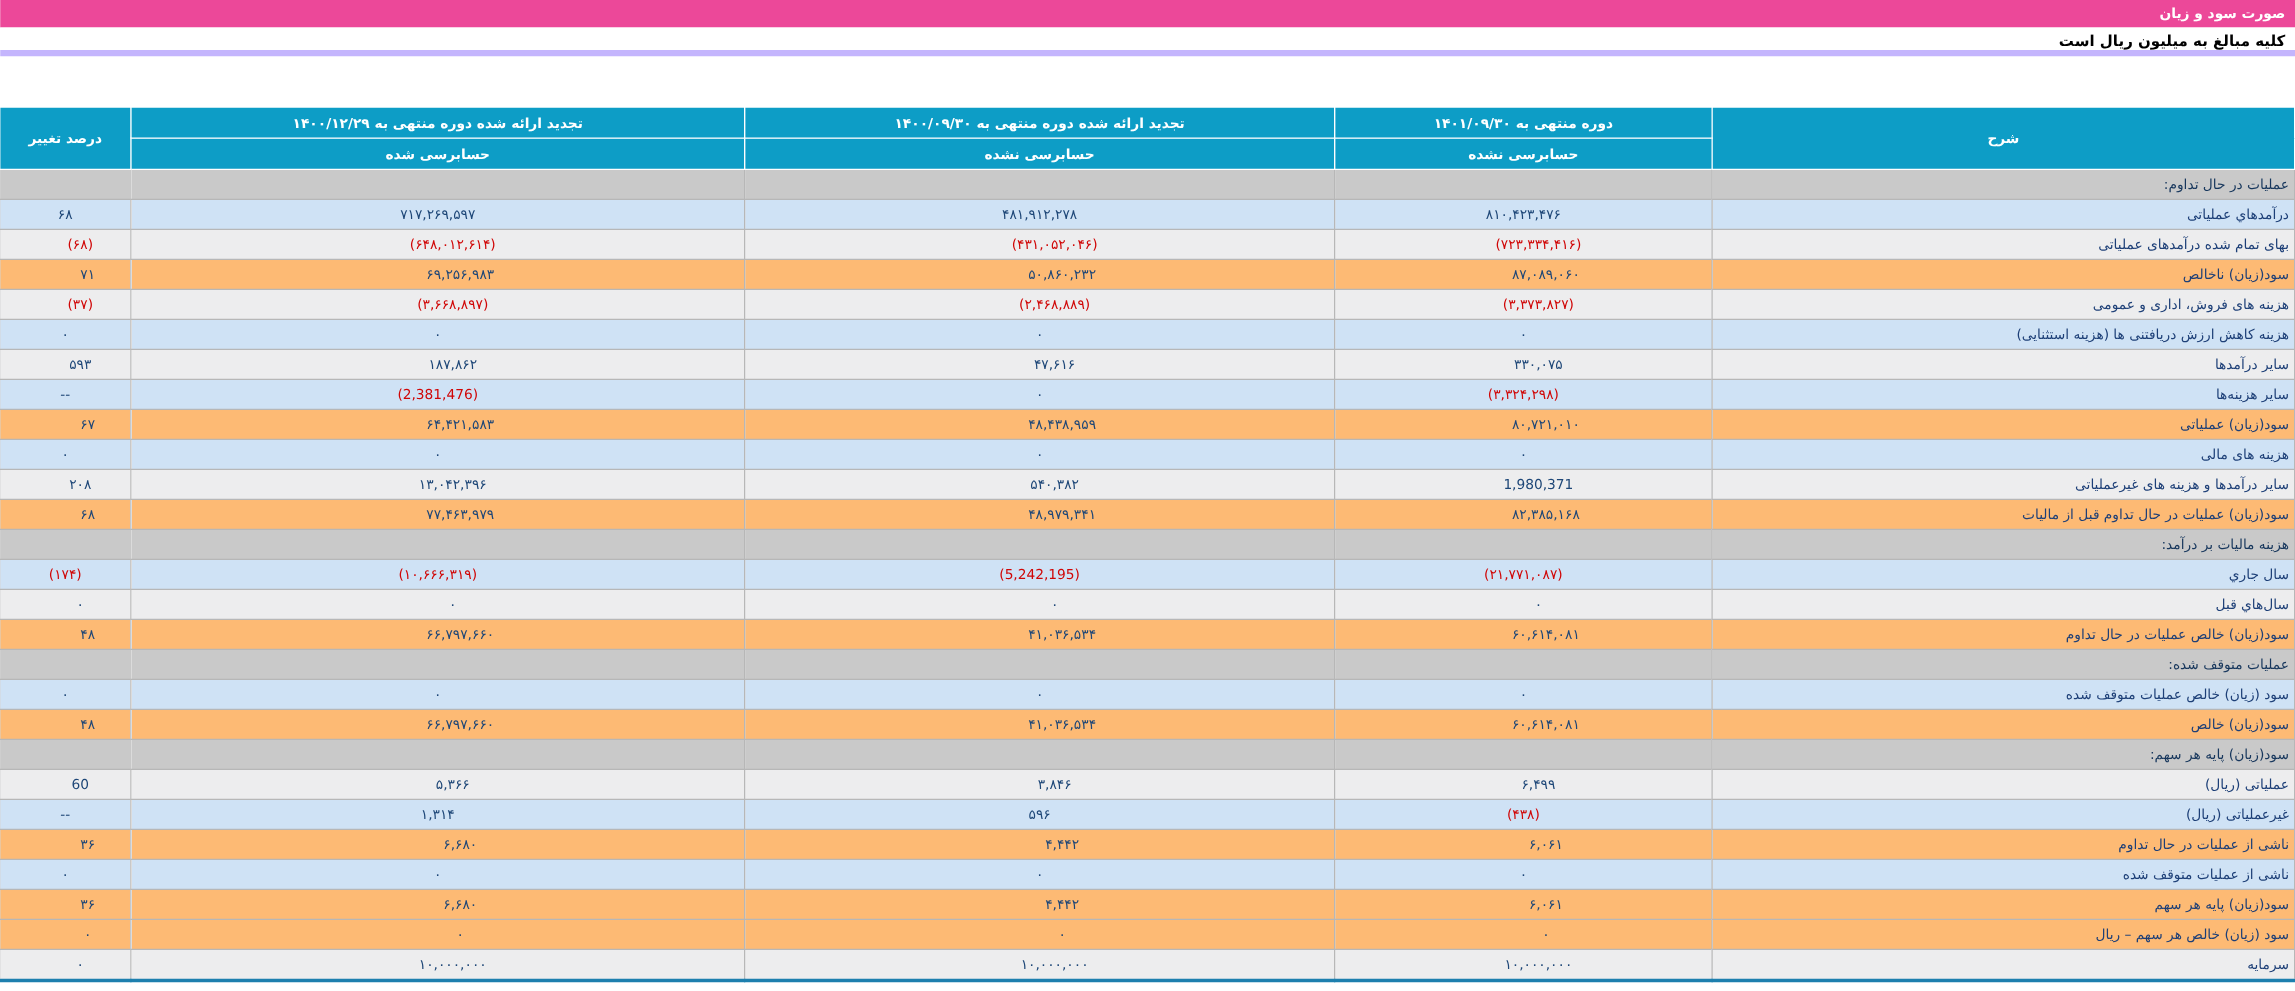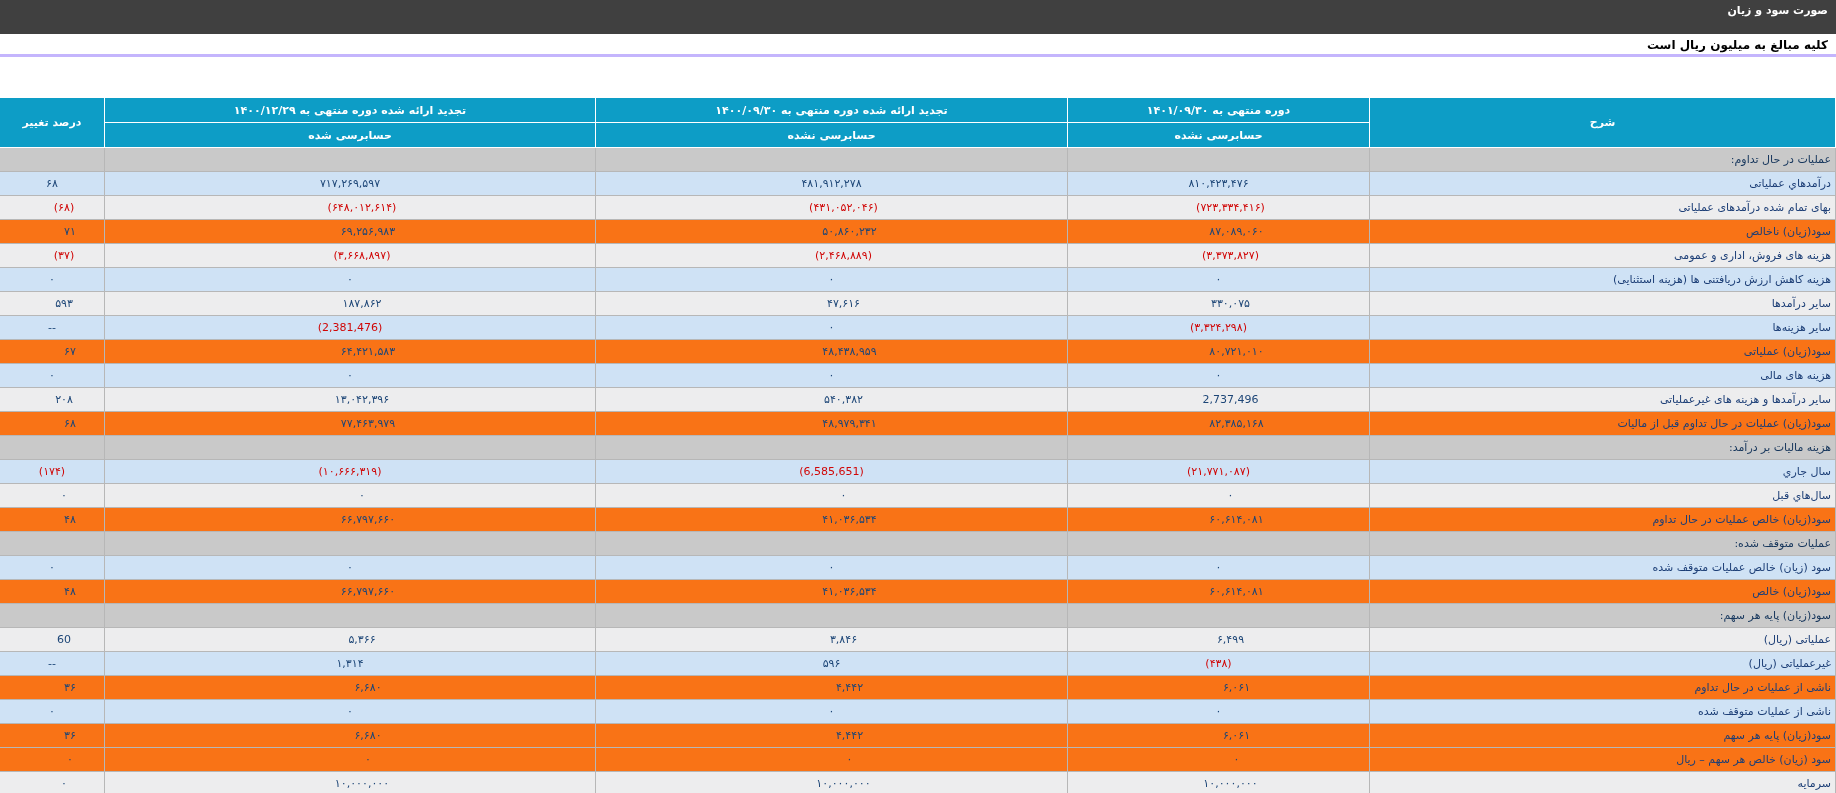--- a/index.html
+++ b/index.html
@@ -1,38 +1,38 @@
 <!DOCTYPE html>
 <html lang="fa" dir="rtl"><head>
 <meta charset="utf-8">
 <style>
   html,body{margin:0;padding:0;background:#fff;}
   body{width:1836px;font-family:"DejaVu Sans",sans-serif;-webkit-font-smoothing:antialiased;}
 
-  .title-bar{height:34px;line-height:22px;background:#404040;color:#fff;
+  .title-bar{height:22px;line-height:22px;background:#ec4899;color:#fff;
     font-size:11px;font-weight:bold;padding:0 8px;box-sizing:border-box;}
   .subtitle-bar{height:23px;line-height:23px;background:#fff;color:#000;
     font-size:12px;font-weight:bold;padding:0 8px;box-sizing:border-box;
-    border-bottom:3px solid #c4b5fd;}
+    border-bottom:5px solid #c4b5fd;}
   .spacer{height:40px;}
 
   table.fin{width:1836px;border-collapse:collapse;table-layout:fixed;
     border-bottom:3px solid #1d7fae;}
   table.fin th{background:#0d9dc6;color:#fff;font-size:11px;font-weight:bold;
     border:1px solid #ffffff;height:24px;padding:0 4px;text-align:center;}
   table.fin td{border:1px solid #b7b7b7;height:23px;font-size:11px;
     padding:0 4px;overflow:hidden;white-space:nowrap;}
   td.label{text-align:right;color:#1d3f77;}
   td.val{text-align:center;color:#1d4677;}
   td.val.neg{color:#d00606;}
   tr.section td{background:#c9c9c9;}
   tr.section td.label{font-weight:normal;color:#16365c;}
   tr.blue td{background:#cfe2f5;}
   tr.light td{background:#ededee;padding-left:28px;}
-  tr.yellow td{background:#f97316;padding-left:40px;}
+  tr.yellow td{background:#fdba74;padding-left:40px;}
 </style>
 </head>
 <body>
 
 <div class="title-bar">صورت سود و زیان</div>
 <div class="subtitle-bar">کلیه مبالغ به میلیون ریال است</div>
 <div class="spacer"></div>
 
 <table class="fin">
   <colgroup>
@@ -122,21 +122,21 @@
       </tr>
       <tr class="blue">
         <td class="label">هزینه های مالی</td>
         <td class="val">۰</td>
         <td class="val">۰</td>
         <td class="val">۰</td>
         <td class="val">۰</td>
       </tr>
       <tr class="light">
         <td class="label">سایر درآمدها و هزینه های غیرعملیاتی</td>
-        <td class="val">2,737,496</td>
+        <td class="val">1,980,371</td>
         <td class="val">۵۴۰,۳۸۲</td>
         <td class="val">۱۳,۰۴۲,۳۹۶</td>
         <td class="val">۲۰۸</td>
       </tr>
       <tr class="yellow">
         <td class="label">سود(زیان) عملیات در حال تداوم قبل از مالیات</td>
         <td class="val">۸۲,۳۸۵,۱۶۸</td>
         <td class="val">۴۸,۹۷۹,۳۴۱</td>
         <td class="val">۷۷,۴۶۳,۹۷۹</td>
         <td class="val">۶۸</td>
@@ -144,21 +144,21 @@
       <tr class="section">
         <td class="label">هزینه مالیات بر درآمد:</td>
         <td class="val"></td>
         <td class="val"></td>
         <td class="val"></td>
         <td class="val"></td>
       </tr>
       <tr class="blue">
         <td class="label">سال جاري</td>
         <td class="val neg">(۲۱,۷۷۱,۰۸۷)</td>
-        <td class="val neg">(6,585,651)</td>
+        <td class="val neg">(5,242,195)</td>
         <td class="val neg">(۱۰,۶۶۶,۳۱۹)</td>
         <td class="val neg">(۱۷۴)</td>
       </tr>
       <tr class="light">
         <td class="label">سال‌هاي قبل</td>
         <td class="val">۰</td>
         <td class="val">۰</td>
         <td class="val">۰</td>
         <td class="val">۰</td>
       </tr>

